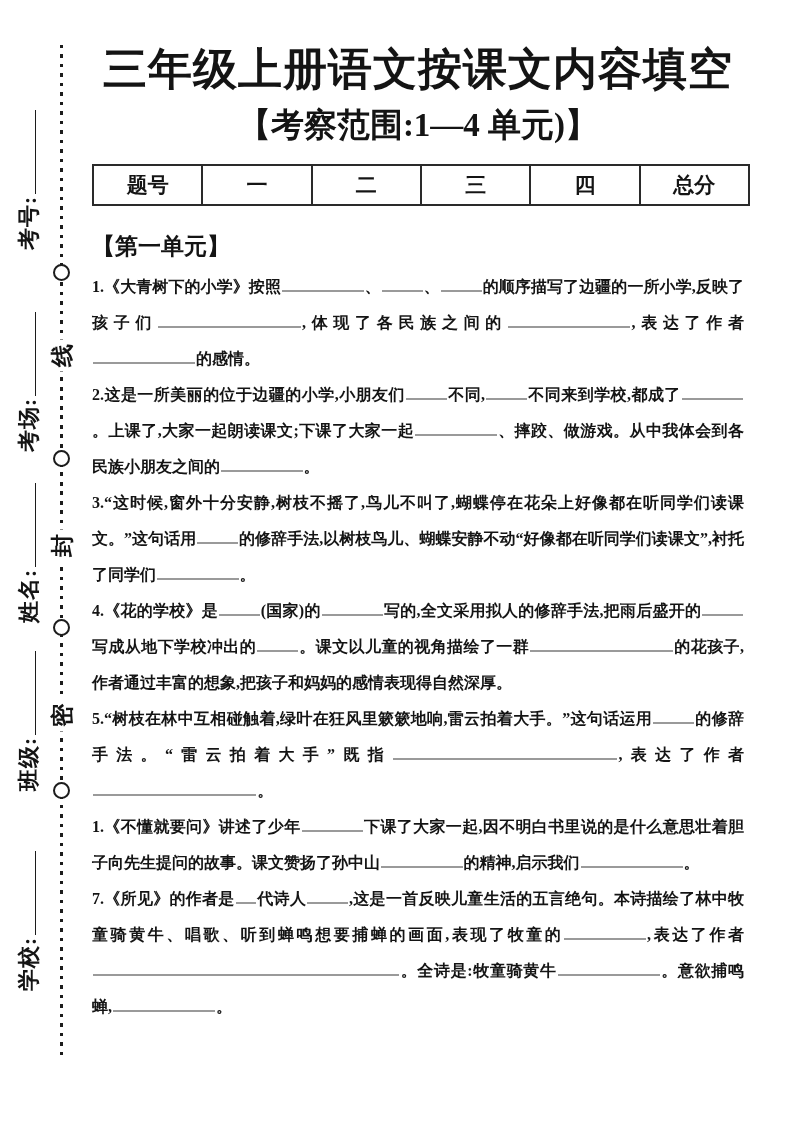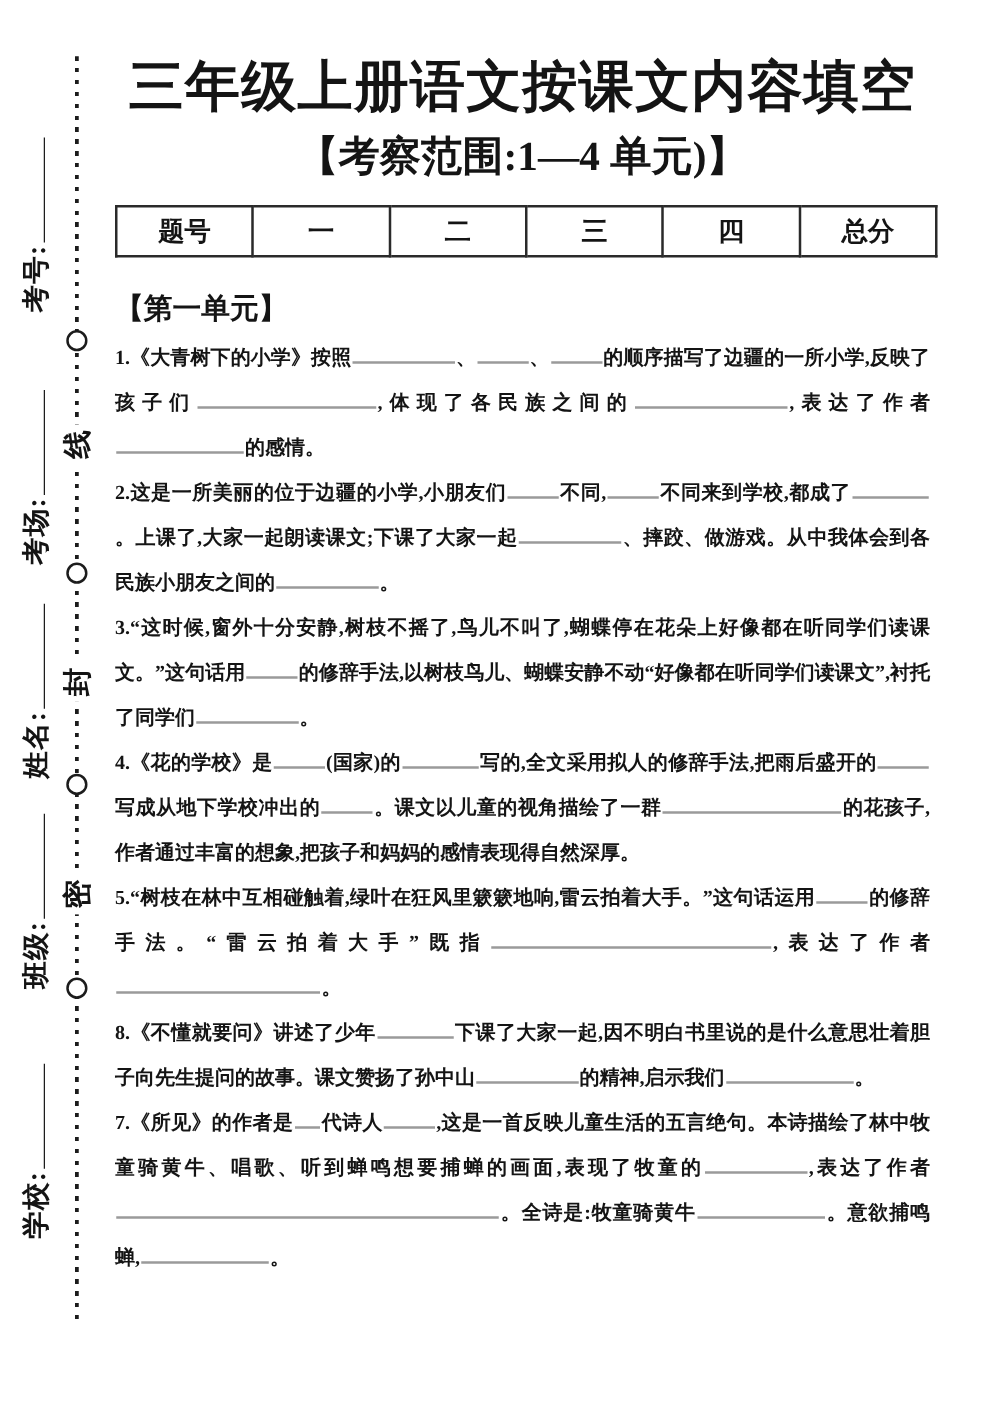--- a/index.html
+++ b/index.html
@@ -157,17 +157,17 @@
       </table>
 
     <h3 class="section">【第一单元】</h3>
 
     <div class="questions">
         <p><span>1.《大青树下的小学》按照</span><span class="blank" style="width: 81.6px;"></span><span>、</span><span class="blank" style="width: 40.8px;"></span><span>、</span><span class="blank" style="width: 40.8px;"></span><span>的顺序描写了边疆的一所小学,反映了孩子们</span><span class="blank" style="width: 142.8px;"></span><span>,体现了各民族之间的</span><span class="blank" style="width: 122.4px;"></span><span>,表达了作者</span><span class="blank" style="width: 102px;"></span><span>的感情。</span></p>
         <p><span>2.这是一所美丽的位于边疆的小学,小朋友们</span><span class="blank" style="width: 40.8px;"></span><span>不同,</span><span class="blank" style="width: 40.8px;"></span><span>不同来到学校,都成了</span><span class="blank" style="width: 61.2px;"></span><span>。上课了,大家一起朗读课文;下课了大家一起</span><span class="blank" style="width: 81.6px;"></span><span>、摔跤、做游戏。从中我体会到各民族小朋友之间的</span><span class="blank" style="width: 81.6px;"></span><span>。</span></p>
         <p><span>3.“这时候,窗外十分安静,树枝不摇了,鸟儿不叫了,蝴蝶停在花朵上好像都在听同学们读课文。”这句话用</span><span class="blank" style="width: 40.8px;"></span><span>的修辞手法,以树枝鸟儿、蝴蝶安静不动“好像都在听同学们读课文”,衬托了同学们</span><span class="blank" style="width: 81.6px;"></span><span>。</span></p>
         <p><span>4.《花的学校》是</span><span class="blank" style="width: 40.8px;"></span><span>(国家)的</span><span class="blank" style="width: 61.2px;"></span><span>写的,全文采用拟人的修辞手法,把雨后盛开的</span><span class="blank" style="width: 40.8px;"></span><span>写成从地下学校冲出的</span><span class="blank" style="width: 40.8px;"></span><span>。课文以儿童的视角描绘了一群</span><span class="blank" style="width: 142.8px;"></span><span>的花孩子,作者通过丰富的想象,把孩子和妈妈的感情表现得自然深厚。</span></p>
         <p><span>5.“树枝在林中互相碰触着,绿叶在狂风里簌簌地响,雷云拍着大手。”这句话运用</span><span class="blank" style="width: 40.8px;"></span><span>的修辞手法。“雷云拍着大手”既指</span><span class="blank" style="width: 224.4px;"></span><span>,表达了作者</span><span class="blank" style="width: 163.2px;"></span><span>。</span></p>
-        <p><span>8.《不懂就要问》讲述了少年</span><span class="blank" style="width: 61.2px;"></span><span>下课了大家一起,因不明白书里说的是什么意思壮着胆子向先生提问的故事。课文赞扬了孙中山</span><span class="blank" style="width: 81.6px;"></span><span>的精神,启示我们</span><span class="blank" style="width: 102px;"></span><span>。</span></p>
+        <p><span>1.《不懂就要问》讲述了少年</span><span class="blank" style="width: 61.2px;"></span><span>下课了大家一起,因不明白书里说的是什么意思壮着胆子向先生提问的故事。课文赞扬了孙中山</span><span class="blank" style="width: 81.6px;"></span><span>的精神,启示我们</span><span class="blank" style="width: 102px;"></span><span>。</span></p>
         <p><span>7.《所见》的作者是</span><span class="blank" style="width: 20.4px;"></span><span>代诗人</span><span class="blank" style="width: 40.8px;"></span><span>,这是一首反映儿童生活的五言绝句。本诗描绘了林中牧童骑黄牛、唱歌、听到蝉鸣想要捕蝉的画面,表现了牧童的</span><span class="blank" style="width: 81.6px;"></span><span>,表达了作者</span><span class="blank" style="width: 306px;"></span><span>。全诗是:牧童骑黄牛</span><span class="blank" style="width: 102px;"></span><span>。意欲捕鸣蝉,</span><span class="blank" style="width: 102px;"></span><span>。</span></p>
       </div>
   </div>
 </div>
 
 </body></html>

